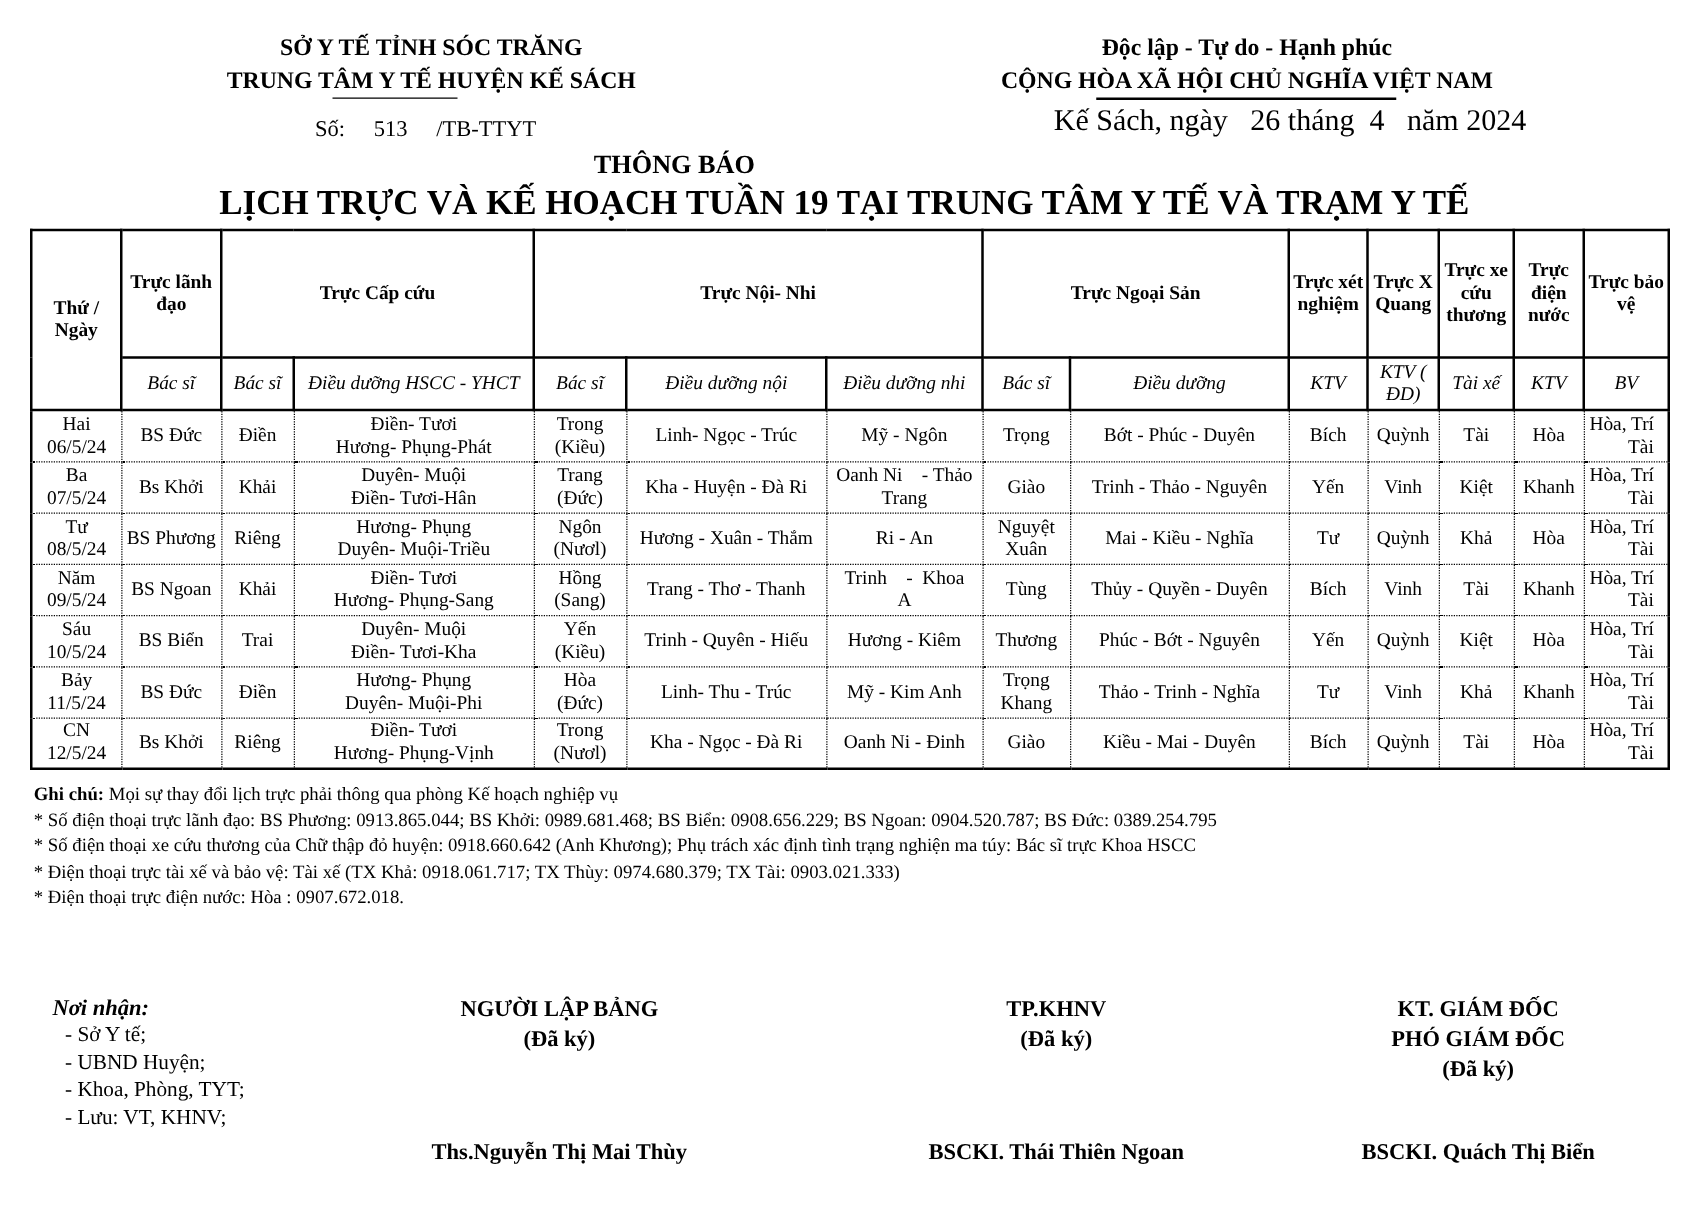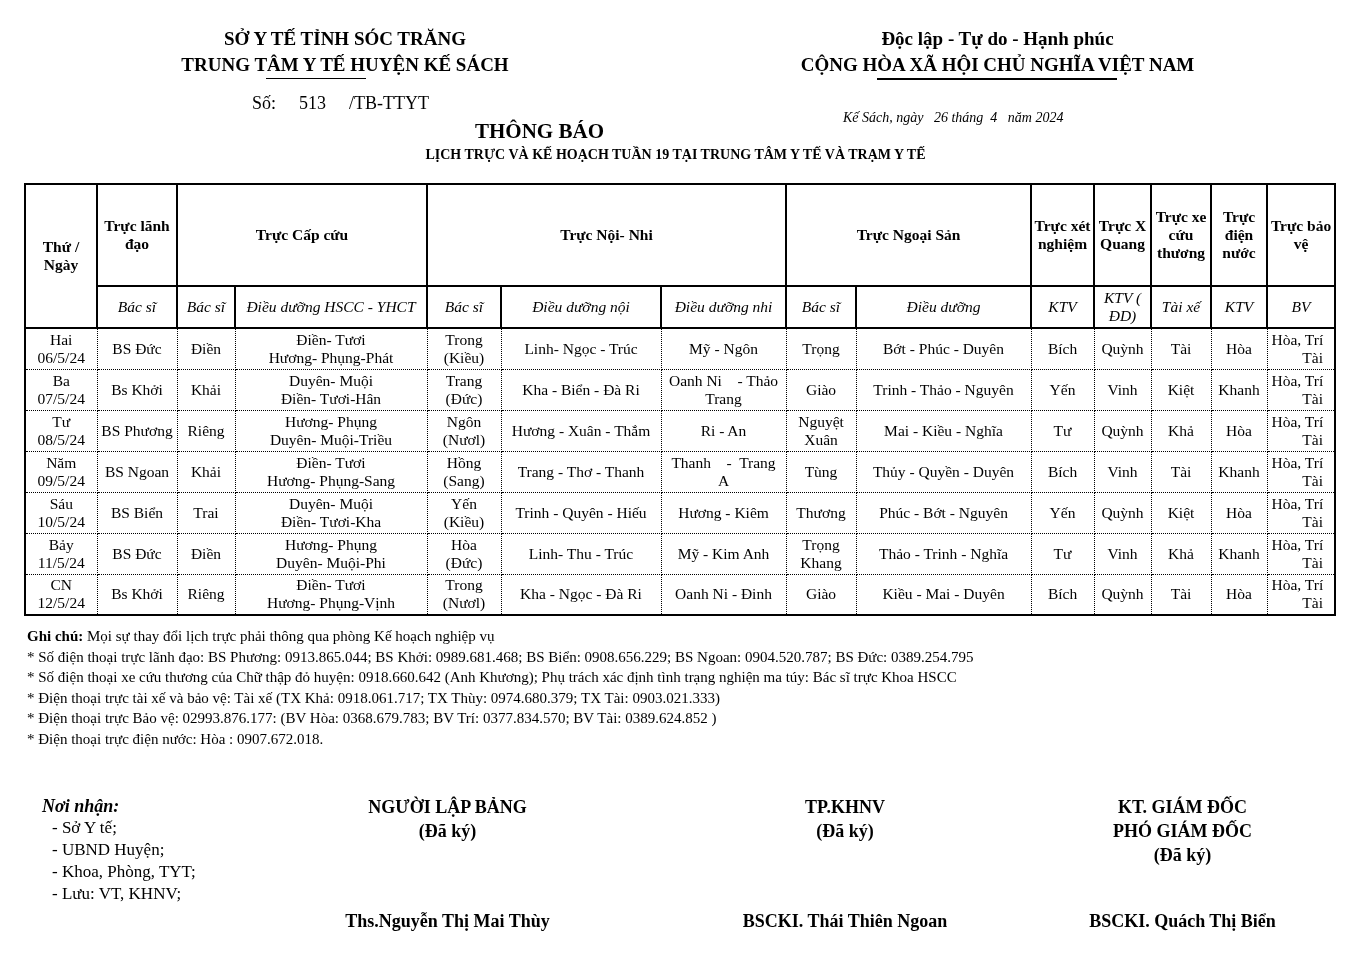--- a/index.html
+++ b/index.html
@@ -7,23 +7,23 @@
          font-family: "Liberation Serif", serif; color: #000; }
   .abs { position: absolute; }
   .center { text-align: center; }
   .bold { font-weight: bold; }
   .hdr-left { left: 110px; width: 470px; top: 26px; font-size: 19px; line-height: 26px; }
   .hdr-right { left: 745px; width: 505px; top: 26px; font-size: 19px; line-height: 26px; }
   .uline-left { position: absolute; left: 266px; top: 78px; width: 100px; height: 1px; background: #000; }
   .uline-right { position: absolute; left: 877px; top: 78px; width: 240px; height: 2px; background: #000; }
   .so { left: 252px; top: 93px; font-size: 18px; }
   .so span { display: inline-block; }
-  .date { left: 843px; top: 110px; font-size: 14px; font-style: italic; }
+  .date { left: 843px; top: 84px; font-size: 24px; }
   .title1 { left: 0; width: 1079px; top: 119px; font-size: 21px; font-weight: bold; }
-  .title2 { left: 0; width: 1351px; top: 147px; font-size: 14px; font-weight: bold; }
+  .title2 { left: 0; width: 1351px; top: 147px; font-size: 28px; font-weight: bold; }
 
   table.sched { position: absolute; left: 24px; top: 183px; width: 1310px; border-collapse: collapse;
     table-layout: fixed; font-size: 15.5px; line-height: 18px; }
   table.sched td, table.sched th { border: 1px dotted #000; text-align: center; vertical-align: middle; padding: 0 1px; overflow: hidden; white-space: nowrap; }
   table.sched thead th { border: 2px solid #000; font-weight: bold; }
   table.sched thead tr.r2 th { font-weight: normal; font-style: italic; height: 40px; }
   table.sched thead tr.r1 th { height: 100px; }
   table.sched tbody tr { height: 41px; }
   table.sched { border: 2px solid #000; }
   table.sched tbody td { border-left: 1px dotted #000; border-right: 1px dotted #000; border-bottom: 1px dotted #000; }
@@ -151,21 +151,21 @@
         <td class="pre">Bs Khởi</td>
         <td class="pre">Khải</td>
         <td>
           <div class="pre">Duyên- Muội</div>
           <div class="pre">Điền- Tươi-Hân</div>
         </td>
         <td>
           <div class="pre">Trang</div>
           <div class="pre">(Đức)</div>
         </td>
-        <td class="pre">Kha - Biển - Đà Ri</td>
+        <td class="pre">Kha - Huyện - Đà Ri</td>
         <td>
           <div class="pre">Oanh Ni    - Thảo</div>
           <div class="pre">Trang</div>
         </td>
         <td class="pre">Giào</td>
         <td class="pre">Trinh - Thảo - Nguyên</td>
         <td class="pre">Yến</td>
         <td class="pre">Vinh</td>
         <td class="pre">Kiệt</td>
         <td class="pre">Khanh</td>
@@ -215,21 +215,21 @@
         <td>
           <div class="pre">Điền- Tươi</div>
           <div class="pre">Hương- Phụng-Sang</div>
         </td>
         <td>
           <div class="pre">Hồng</div>
           <div class="pre">(Sang)</div>
         </td>
         <td class="pre">Trang - Thơ - Thanh</td>
         <td>
-          <div class="pre">Thanh    -  Trang</div>
+          <div class="pre">Trinh    -  Khoa</div>
           <div class="pre">A</div>
         </td>
         <td class="pre">Tùng</td>
         <td class="pre">Thủy - Quyền - Duyên</td>
         <td class="pre">Bích</td>
         <td class="pre">Vinh</td>
         <td class="pre">Tài</td>
         <td class="pre">Khanh</td>
         <td style="line-height:18px">
           <div style="text-align:left;padding-left:3px">Hòa, Trí</div>
@@ -326,21 +326,20 @@
     </tbody>
 </table>
 
 <div class="abs notes">
   <div>
     <b>Ghi chú:</b><span class="pre"> Mọi sự thay đổi lịch trực phải thông qua phòng Kế hoạch nghiệp vụ</span>
   </div>
   <div class="pre">* Số điện thoại trực lãnh đạo: BS Phương: 0913.865.044; BS Khởi:  0989.681.468; BS Biển: 0908.656.229; BS Ngoan: 0904.520.787; BS Đức: 0389.254.795</div>
   <div class="pre">* Số điện thoại xe cứu thương của Chữ thập đỏ huyện: 0918.660.642 (Anh Khương); Phụ trách xác định tình trạng nghiện ma túy: Bác sĩ trực Khoa HSCC</div>
   <div class="pre">* Điện thoại trực tài xế và bảo vệ: Tài  xế (TX  Khả: 0918.061.717;  TX Thùy: 0974.680.379; TX Tài: 0903.021.333)</div>
-  <div class="pre">* Điện thoại trực Bảo vệ: 02993.876.177: (BV Hòa: 0368.679.783; BV Trí: 0377.834.570; BV  Tài: 0389.624.852 )</div>
   <div class="pre">* Điện thoại trực điện nước: Hòa : 0907.672.018.</div>
 </div>
 
 <div class="abs recv">
   <div class="h">Nơi nhận:</div>
   <div class="it">- Sở Y tế;</div>
   <div class="it">- UBND Huyện;</div>
   <div class="it">- Khoa, Phòng, TYT;</div>
   <div class="it">- Lưu: VT, KHNV;</div>
 </div>

